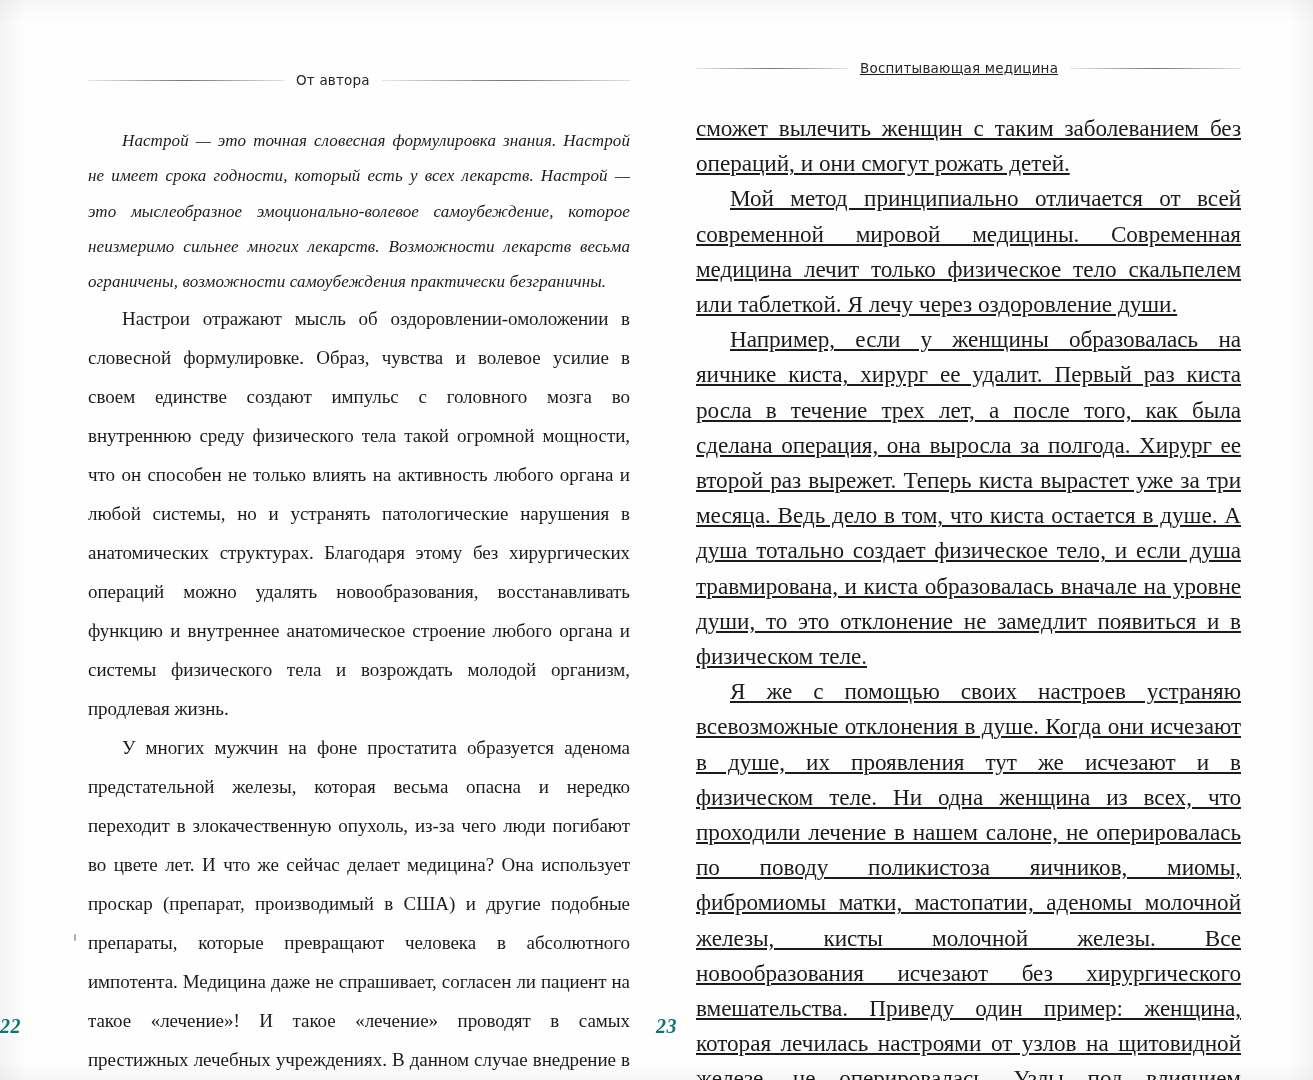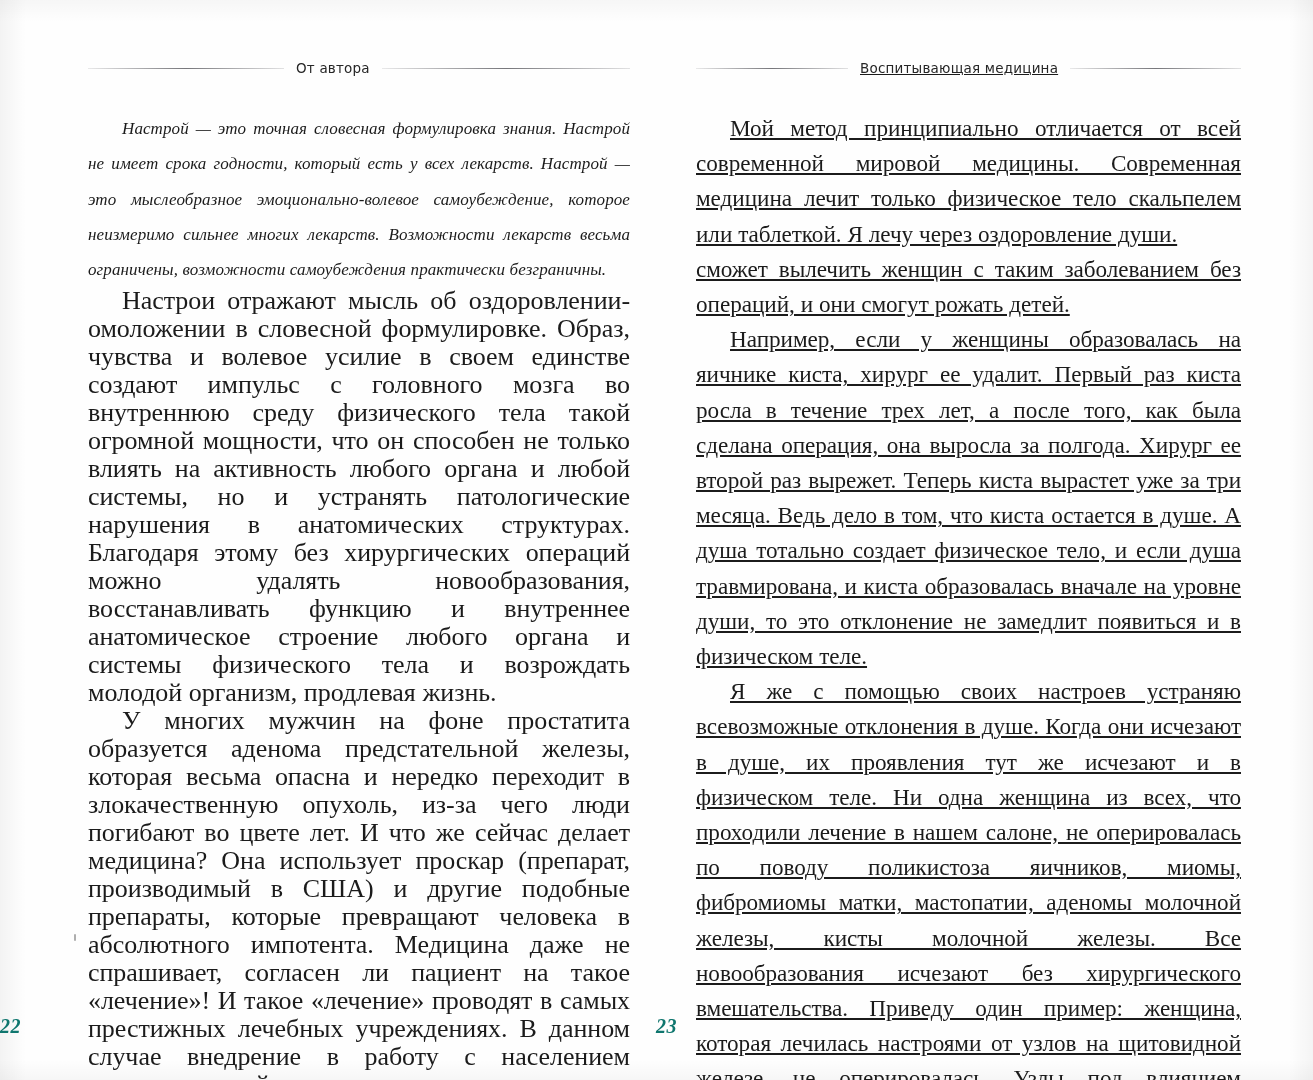--- a/index.html
+++ b/index.html
@@ -34,21 +34,21 @@
       linear-gradient(to left, rgba(0,0,0,0.040) 0px, rgba(0,0,0,0.0) 24px),
       linear-gradient(to bottom, rgba(0,0,0,0.030) 0px, rgba(0,0,0,0.0) 22px),
       linear-gradient(to top, rgba(0,0,0,0.030) 0px, rgba(0,0,0,0.0) 20px);
   }
 
   .page {
     position: relative;
     height: 1080px;
     box-sizing: border-box;
   }
-  .page-left  { width: 656px; padding: 0 26px 0 88px; }
+  .page-left  { width: 656px; padding: 12px 26px 0 88px; }
   .page-right { width: 657px; padding: 0 72px 0 40px; text-decoration: underline; }
 
   
   .running-head {
     position: relative;
     display: flex;
     align-items: center;
     gap: 12px;
     height: 26px;
     margin-top: 55px;
@@ -72,22 +72,22 @@
 
   
   .body-col {
     margin-top: 30px;
     width: 100%;
   }
   p.para {
     margin: 0;
     text-align: justify;
     text-indent: 34px;
-    font-size: 26px;
-    line-height: 28px;
+    font-size: 19px;
+    line-height: 39px;
     letter-spacing: -0.05px;
     word-spacing: 0.2px;
     -webkit-font-smoothing: antialiased;
   }
   p.para.epigraph {
     font-style: italic;
     font-size: 17px;
     line-height: 35.3px;
     letter-spacing: 0.1px;
   }
@@ -148,22 +148,22 @@
 
   <div class="page page-right">
 
     <div class="running-head">
       <span class="rule rule-a"></span>
       <span class="head-label">Воспитывающая медицина</span>
       <span class="rule rule-b"></span>
     </div>
 
     <div class="body-col">
+      <p class="para" style="text-indent:0">сможет вылечить женщин с таким заболеванием без операций, и они смогут рожать детей.</p>
       <p class="para">Мой метод принципиально отличается от всей современной мировой медицины. Современная медицина лечит только физическое тело скальпелем или таблеткой. Я лечу через оздоровление души.</p>
-      <p class="para" style="text-indent:0">сможет вылечить женщин с таким заболеванием без операций, и они смогут рожать детей.</p>
       <p class="para">Например, если у женщины образовалась на яичнике киста, хирург ее удалит. Первый раз киста росла в течение трех лет, а после того, как была сделана операция, она выросла за полгода. Хирург ее второй раз вырежет. Теперь киста вырастет уже за три месяца. Ведь дело в том, что киста остается в душе. А душа тотально создает физическое тело, и если душа травмирована, и киста образовалась вначале на уровне души, то это отклонение не замедлит появиться и в физическом теле.</p>
       <p class="para">Я же с помощью своих настроев устраняю всевозможные отклонения в душе. Когда они исчезают в душе, их проявления тут же исчезают и в физическом теле. Ни одна женщина из всех, что проходили лечение в нашем салоне, не оперировалась по поводу поликистоза яичников, миомы, фибромиомы матки, мастопатии, аденомы молочной железы, кисты молочной железы. Все новообразования исчезают без хирургического вмешательства. Приведу один пример: женщина, которая лечилась настроями от узлов на щитовидной железе, не оперировалась. Узлы под влиянием настроев исчезли сами.</p>
 
     </div>
 
     <div class="folio">23</div>
   </div>
 
 </div>
 

